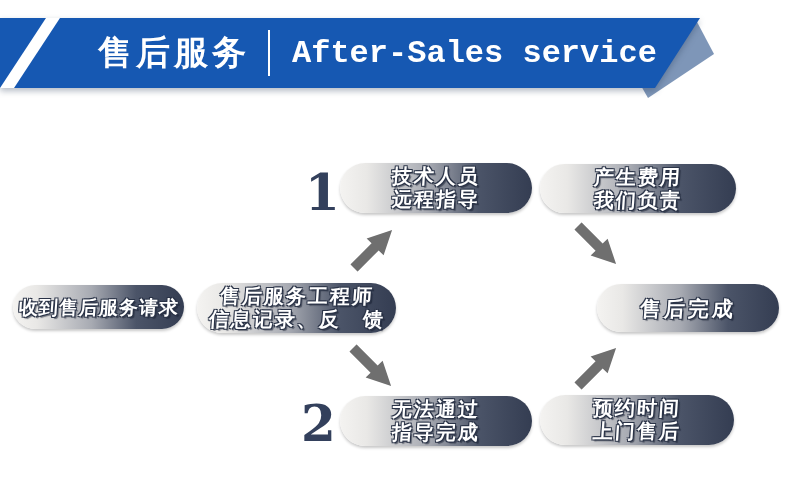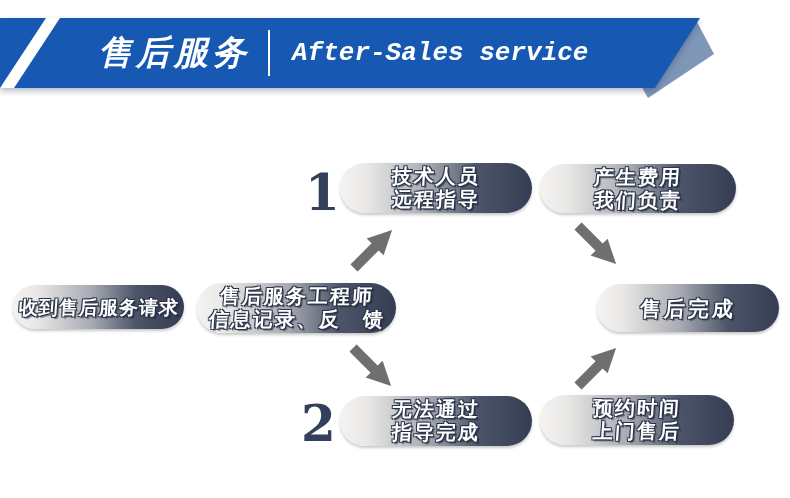--- a/index.html
+++ b/index.html
@@ -20,30 +20,30 @@
   .banner-main{
     position:absolute;left:0;top:0;width:730px;height:70px;background:#1658B2;
     clip-path:polygon(0 0,700px 0,655px 70px,0 70px);
   }
   .banner-stripe{
     position:absolute;left:0;top:0;width:730px;height:70px;background:#ffffff;
     clip-path:polygon(46px 0,60px 0,14px 70px,0px 70px);
   }
   .banner-text{
     position:absolute;left:0;top:0;width:700px;height:70px;
-    display:flex;align-items:center;color:#ffffff;z-index:3;font-style:italic;
+    display:flex;align-items:center;color:#ffffff;z-index:3;
   }
   .title-zh{
     margin-left:98px;font-size:34px;font-weight:bold;letter-spacing:4px;
     font-family:"Liberation Sans","DejaVu Sans",sans-serif;
   }
   .title-divider{width:2px;height:46px;background:#ffffff;margin-left:18px;margin-right:22px;}
   .title-en{
     font-family:"Liberation Mono","DejaVu Sans Mono",monospace;
-    font-size:26px;font-weight:bold;letter-spacing:0px;white-space:nowrap;text-align:center;
+    font-size:32px;font-weight:bold;letter-spacing:0px;white-space:nowrap;text-align:center;
   }
 
   
   .pill{
     position:absolute;border-radius:999px;
     background:linear-gradient(90deg,#f4f3f1 0%,#e9e8e6 14%,#a7aab2 46%,#4b5468 72%,#343d52 100%);
     box-shadow:0 2px 3px rgba(0,0,0,.22);
     display:flex;flex-direction:column;justify-content:center;align-items:center;
     color:#ffffff;font-weight:bold;
   }

